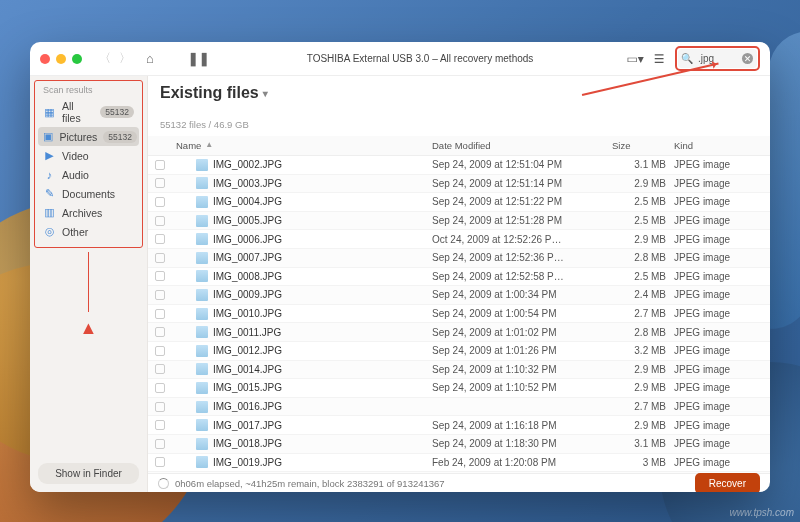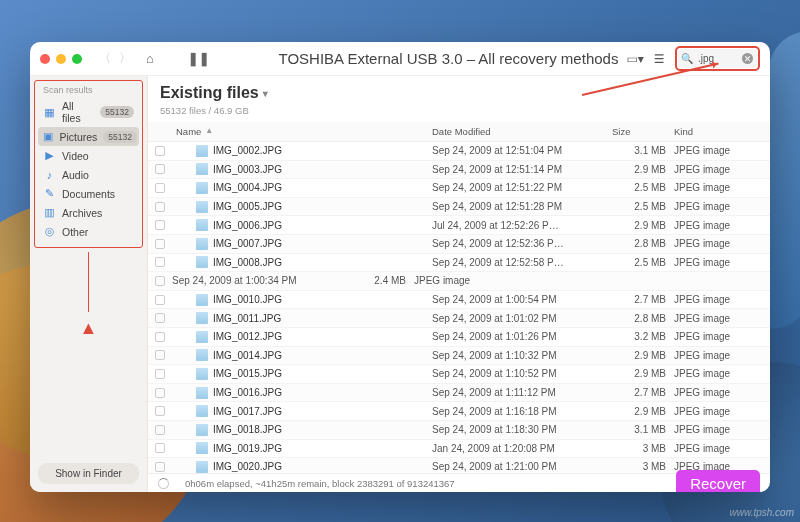--- a/index.html
+++ b/index.html
@@ -19,21 +19,21 @@
     display:flex; flex-direction:column; overflow:hidden;
   }
   .titlebar{height:34px;display:flex;align-items:center;padding:0 10px;gap:8px;border-bottom:1px solid #eee}
   .traffic{display:flex;gap:6px;margin-right:6px}
   .dot{width:10px;height:10px;border-radius:50%}
   .dot.r{background:#ff5f57}.dot.y{background:#febc2e}.dot.g{background:#28c840}
   .nav-arrows{display:flex;gap:2px;color:#bbb;font-size:12px}
   .nav-arrows span{padding:2px 3px}
   .home-ic,.pause-ic{color:#666;font-size:13px;padding:0 4px}
   .pause-ic{margin-left:18px;font-weight:bold}
-  .win-title{flex:1;text-align:right;font-size:15px;color:#444}
+  .win-title{flex:1;text-align:center;font-size:10px;color:#444}
   .tool-right{display:flex;align-items:center;gap:10px}
   .chip-ic{font-size:12px;color:#555}
   .search-wrap{position:relative;border:2px solid #e04a3a;border-radius:5px;padding:1px;display:flex;align-items:center}
   .search-inner{display:flex;align-items:center;background:#f5f5f5;border-radius:4px;height:19px;padding:0 4px;gap:4px}
   .search-ic{font-size:10px;color:#888}
   .search-text{font-size:10px;color:#555;min-width:40px}
   .clear-ic{font-size:9px;color:#fff;background:#999;border-radius:50%;width:11px;height:11px;display:flex;align-items:center;justify-content:center}
 
   .body{flex:1;display:flex;min-height:0}
   .sidebar{width:118px;background:#f4f2f0;display:flex;flex-direction:column;font-size:10.5px;border-right:1px solid #e9e6e3;position:relative}
@@ -45,43 +45,43 @@
   .sb-label{flex:1}
   .sb-badge{background:#cfcbc6;color:#555;font-size:8.5px;padding:1px 5px;border-radius:7px}
   .sb-arrow-up{color:#e04a3a;font-size:18px;text-align:center;margin-top:6px}
   .sb-arrow-line{width:1.5px;height:60px;background:#e04a3a;margin:0 auto}
   .show-finder{margin-top:auto;margin:auto 8px 8px 8px;background:#e9e6e2;border:none;border-radius:9px;font-size:10px;color:#444;padding:5px 0}
 
   .main{flex:1;display:flex;flex-direction:column;min-width:0}
   .hdr{padding:8px 12px 6px 12px}
   .hdr-title{font-size:16px;font-weight:600;color:#333;display:flex;align-items:center;gap:4px}
   .hdr-title .chev{font-size:10px;color:#888}
-  .hdr-sub{font-size:9.5px;color:#999;margin-top:3px}
+  .hdr-sub{font-size:9.5px;color:#999;margin-top:17px}
   .cols{display:flex;font-size:9.5px;color:#555;border-bottom:1px solid #eee;padding:4px 0;background:#fafafa}
   .col-chk{width:24px}
   .col-name{flex:1;padding-left:4px;display:flex;align-items:flex-start;gap:4px}
   .col-name .sort{color:#999;font-size:8px}
   .col-date{width:180px}
   .col-size{width:62px}
   .col-kind{width:96px}
 
   .rows{flex:1;overflow:hidden;font-size:10px;color:#333}
   .row{display:flex;align-items:center;height:18.6px;border-bottom:1px solid #f3f3f3}
   .row:nth-child(even){background:#fcfcfc}
   .r-chk{width:24px;display:flex;justify-content:center}
   .chk{width:10px;height:10px;border:1px solid #ccc;border-radius:2px}
   .r-name{flex:1;display:flex;align-items:center;gap:5px;padding-left:24px}
   .file-ic{width:12px;height:12px;background:linear-gradient(#bfe0f5,#9ccbe8);border-radius:1px;position:relative}
   .r-date{width:180px;color:#555}
   .r-size{width:62px;color:#555;text-align:right;padding-right:8px}
   .r-kind{width:96px;color:#555}
 
-  .footer{height:19px;border-top:1px solid #eee;display:flex;align-items:center;padding:0 10px;font-size:9.5px;color:#777;gap:16px}
+  .footer{height:19px;border-top:1px solid #eee;display:flex;align-items:center;padding:0 10px;font-size:9.5px;color:#777;gap:6px}
   .spin{width:11px;height:11px;border:1.5px solid #ccc;border-top-color:#888;border-radius:50%}
-  .recover-btn{margin-left:auto;background:#d946ef;color:#fff;border:none;border-radius:5px;font-size:15px;padding:5px 14px}
+  .recover-btn{margin-left:auto;background:#c2410c;color:#fff;border:none;border-radius:5px;font-size:10px;padding:5px 14px}
 
   .anno-arrow{position:absolute;pointer-events:none}
   .anno1{left:552px;top:52px;width:140px;height:1.5px;background:#e04a3a;transform:rotate(-13deg);transform-origin:left center}
   .anno1::after{content:"";position:absolute;right:-2px;top:-3px;border:4px solid transparent;border-left-color:#e04a3a}
 </style>
 </head>
 <body>
 
 <div class="wp-stroke s1"></div>
 <div class="wp-stroke s2"></div>
@@ -228,21 +228,21 @@
             <div class="r-kind">JPEG image</div>
           </div>
           <div class="row">
             <div class="r-chk">
               <div class="chk"></div>
             </div>
             <div class="r-name">
               <span class="file-ic"></span>
               <span>IMG_0006.JPG</span>
             </div>
-            <div class="r-date">Jul 24, 2009 at 12:52:26 P…</div>
+            <div class="r-date">Oct 24, 2009 at 12:52:26 P…</div>
             <div class="r-size">2.9 MB</div>
             <div class="r-kind">JPEG image</div>
           </div>
           <div class="row">
             <div class="r-chk">
               <div class="chk"></div>
             </div>
             <div class="r-name">
               <span class="file-ic"></span>
               <span>IMG_0007.JPG</span>
@@ -260,20 +260,24 @@
               <span>IMG_0008.JPG</span>
             </div>
             <div class="r-date">Sep 24, 2009 at 12:52:58 P…</div>
             <div class="r-size">2.5 MB</div>
             <div class="r-kind">JPEG image</div>
           </div>
           <div class="row">
             <div class="r-chk">
               <div class="chk"></div>
             </div>
+            <div class="r-name">
+              <span class="file-ic"></span>
+              <span>IMG_0009.JPG</span>
+            </div>
             <div class="r-date">Sep 24, 2009 at 1:00:34 PM</div>
             <div class="r-size">2.4 MB</div>
             <div class="r-kind">JPEG image</div>
           </div>
           <div class="row">
             <div class="r-chk">
               <div class="chk"></div>
             </div>
             <div class="r-name">
               <span class="file-ic"></span>
@@ -332,21 +336,20 @@
             <div class="r-kind">JPEG image</div>
           </div>
           <div class="row">
             <div class="r-chk">
               <div class="chk"></div>
             </div>
             <div class="r-name">
               <span class="file-ic"></span>
               <span>IMG_0016.JPG</span>
             </div>
-            <div class="r-date">Sep 24, 2009 at 1:11:12 PM</div>
             <div class="r-size">2.7 MB</div>
             <div class="r-kind">JPEG image</div>
           </div>
           <div class="row">
             <div class="r-chk">
               <div class="chk"></div>
             </div>
             <div class="r-name">
               <span class="file-ic"></span>
               <span>IMG_0017.JPG</span>
@@ -368,21 +371,21 @@
             <div class="r-kind">JPEG image</div>
           </div>
           <div class="row">
             <div class="r-chk">
               <div class="chk"></div>
             </div>
             <div class="r-name">
               <span class="file-ic"></span>
               <span>IMG_0019.JPG</span>
             </div>
-            <div class="r-date">Jan 24, 2009 at 1:20:08 PM</div>
+            <div class="r-date">Feb 24, 2009 at 1:20:08 PM</div>
             <div class="r-size">3 MB</div>
             <div class="r-kind">JPEG image</div>
           </div>
           <div class="row">
             <div class="r-chk">
               <div class="chk"></div>
             </div>
             <div class="r-name">
               <span class="file-ic"></span>
               <span>IMG_0020.JPG</span>

